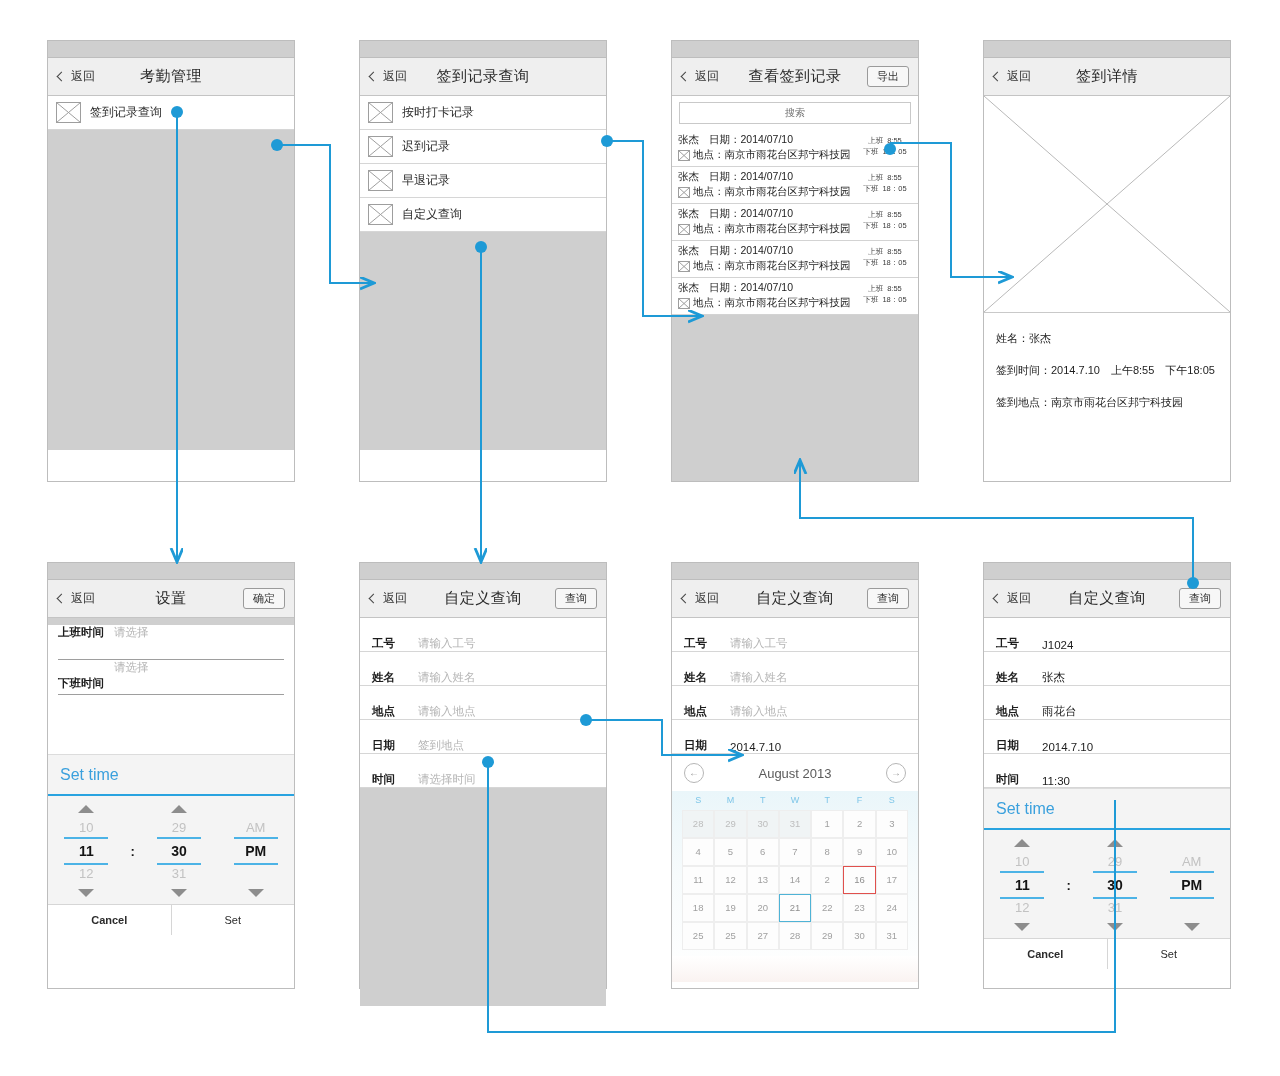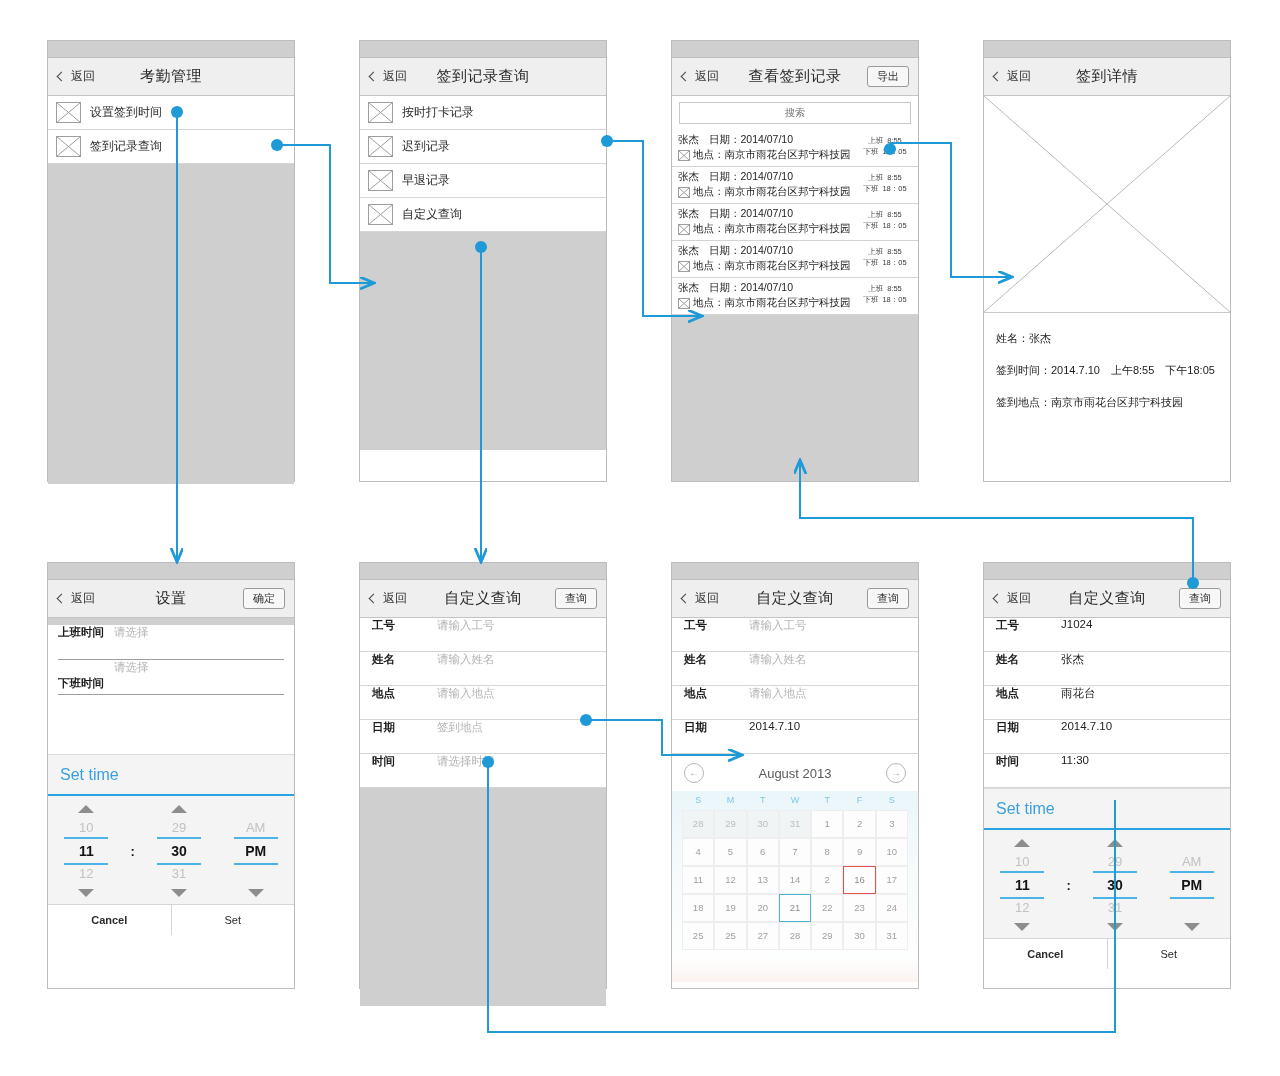--- a/index.html
+++ b/index.html
@@ -41,21 +41,21 @@
   .rec-right{flex:none;width:54px;padding-top:2px;}
   .rec-t{display:flex;gap:4px;font-size:7.5px;color:#3a3a3a;line-height:1.5;white-space:nowrap;justify-content:center;}
   .rec-t b{font-weight:400;}
 
   
   .photo{border-bottom:1px solid #c9c9c9;}
   .detail-body{padding:14px 12px;}
   .detail-line{font-size:11px;color:#1d1d1d;margin-bottom:17px;}
 
   
-  .frow{height:34px;border-bottom:1px solid #d6d6d6;display:flex;align-items:flex-start;background:#fff;box-sizing:border-box;padding-left:12px;gap:19px;}
+  .frow{height:34px;border-bottom:1px solid #d6d6d6;display:flex;align-items:flex-end;background:#fff;box-sizing:border-box;padding-left:12px;}
   .flabel{font-size:11.5px;color:#1d1d1d;font-weight:bold;min-width:36px;}
   .fval{font-size:11.5px;color:#1d1d1d;margin-left:10px;}
   .fph{font-size:11.5px;color:#b4b4b4;margin-left:10px;}
 
   
   .srow{height:34px;display:flex;align-items:flex-start;background:#fff;box-sizing:border-box;padding:0 10px;}
   .sunder{height:1px;background:#9e9e9e;margin:0 10px;}
 
   
   .tp{background:#f4f4f4;border-top:1px solid #dcdcdc;}
@@ -107,28 +107,20 @@
         <span>返回</span>
       </div>
       <div class="nav-title">考勤管理</div>
     </div>
     <div class="mrow">
       <svg class="thumb" viewBox="0 0 25 21">
         <rect x="0.5" y="0.5" width="24" height="20" fill="#fff" stroke="#9e9e9e"></rect>
         <line x1="0.5" y1="0.5" x2="24.5" y2="20.5" stroke="#9e9e9e"></line>
         <line x1="24.5" y1="0.5" x2="0.5" y2="20.5" stroke="#9e9e9e"></line>
       </svg>
-      <span class="mlabel">设置签到时间</span>
-    </div>
-    <div class="mrow">
-      <svg class="thumb" viewBox="0 0 25 21">
-        <rect x="0.5" y="0.5" width="24" height="20" fill="#fff" stroke="#9e9e9e"></rect>
-        <line x1="0.5" y1="0.5" x2="24.5" y2="20.5" stroke="#9e9e9e"></line>
-        <line x1="24.5" y1="0.5" x2="0.5" y2="20.5" stroke="#9e9e9e"></line>
-      </svg>
       <span class="mlabel">签到记录查询</span>
     </div>
     <div class="filler" style="height:320px;"></div>
   </div>
 
   <div class="screen" id="s2" style="left:359px;top:40px;width:248px;height:442px;">
     <div class="statusbar"></div>
     <div class="navbar">
       <div class="nav-back">
         <span class="chev"></span>

